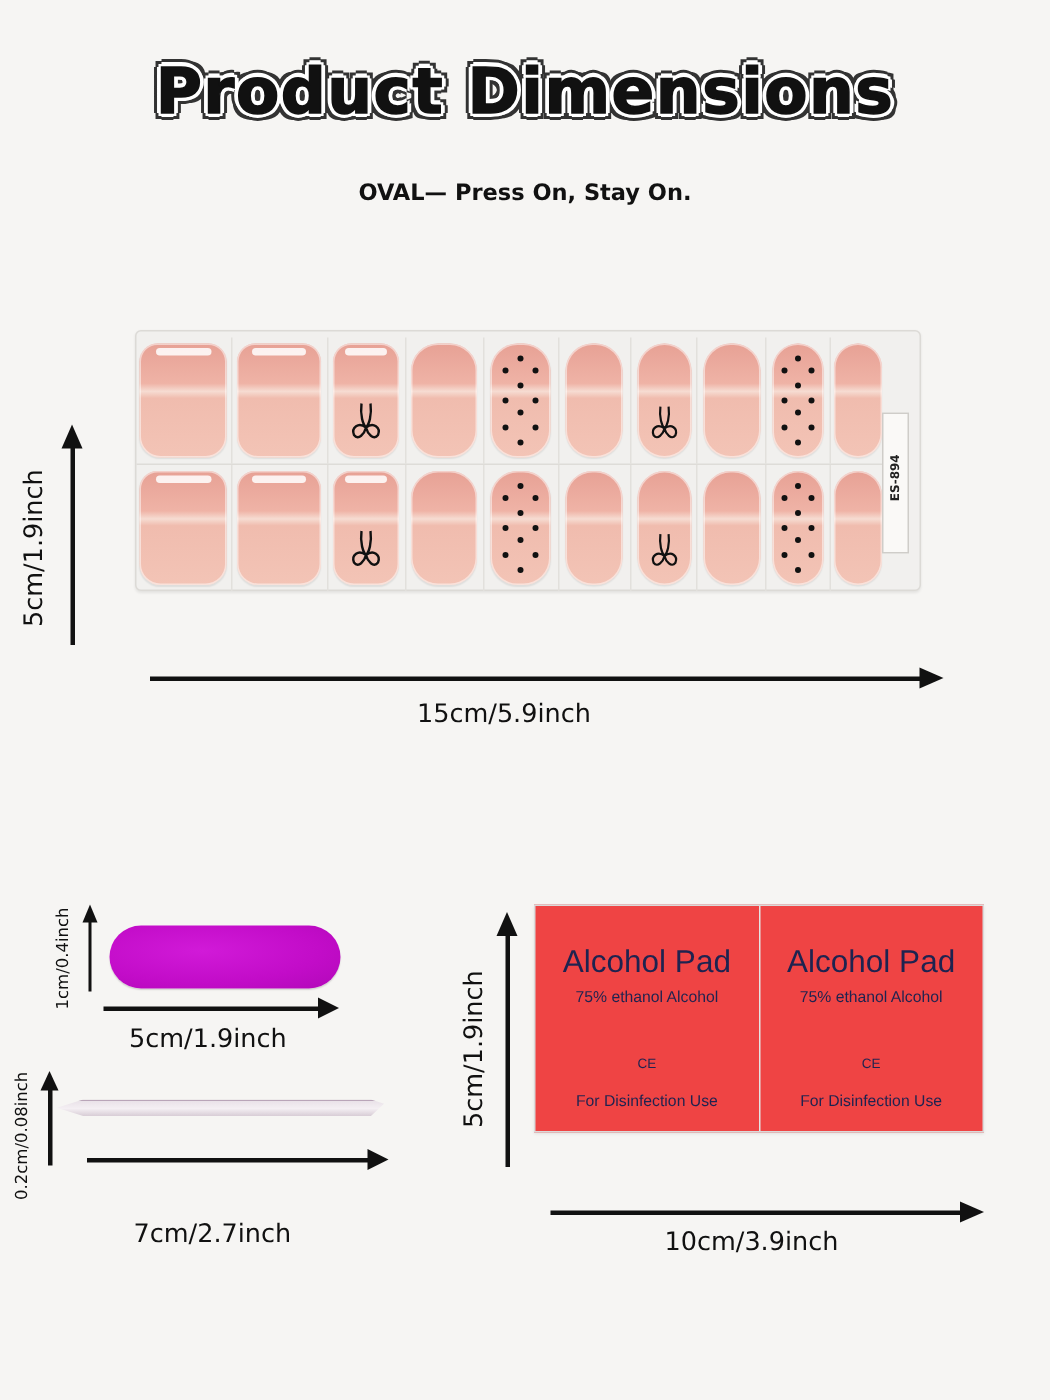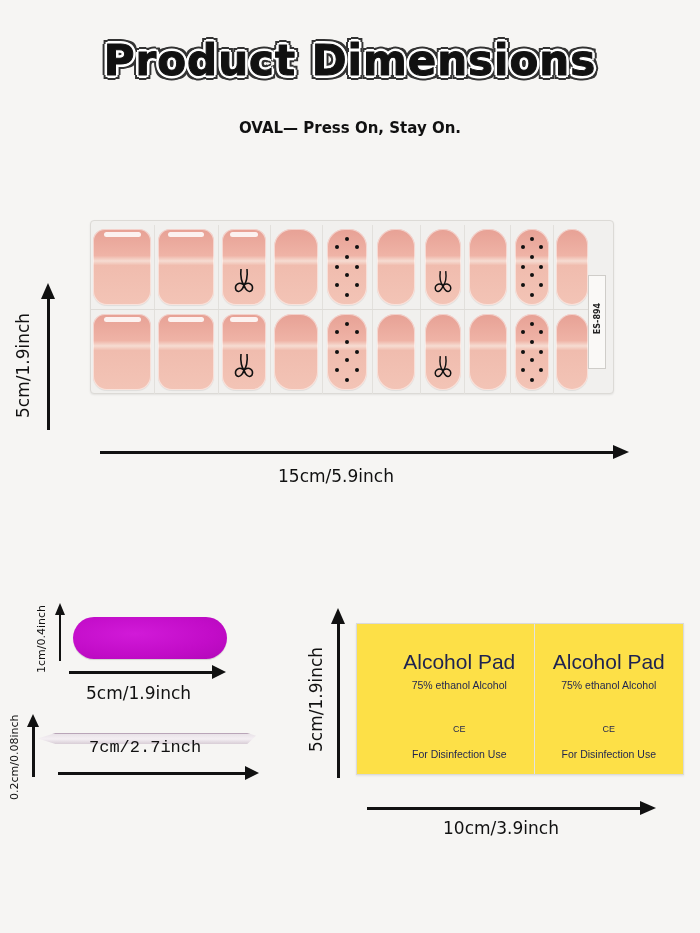--- a/index.html
+++ b/index.html
@@ -93,25 +93,24 @@
     
     .stick {
       left: 38px; top: 733px; width: 218px; height: 10px;
       background: linear-gradient(180deg, #e9e2e8 0%, #f4eff3 50%, #d8cdd6 100%);
       clip-path: polygon(0 50%, 8% 0, 96% 0, 100% 25%, 96% 100%, 8% 100%);
       border-top: 1px solid #b9a5b8;
     }
 
     
     .pad-pack {
-      left: 356px; top: 623px; width: 298px; height: 150px;
-      background: #fde047; border: 1px solid #dadada;
+      left: 356px; top: 603px; width: 298px; height: 150px;
+      background: #ef4444; border: 1px solid #dadada;
       box-shadow: 0 1px 2px rgba(0,0,0,0.08);
       display: flex;
-      padding-left: 28px;
     }
     .pad {
       position: relative; flex: 1; height: 100%;
       border-right: 1px solid #e3e3e3;
     }
     .pad:last-child { border-right: none; }
     .pad-title {
       position: absolute; left: 0; right: 0; top: 26px; text-align: center;
       font-family: "Liberation Sans", sans-serif; font-size: 21px; color: #1e2350;
     }
@@ -298,21 +297,21 @@
 <div class="abs hline" style="left:69px; top:671px; width:145px;"></div>
 <div class="abs ahead-right" style="left:212px; top:665px; border-left-width:14px;"></div>
 <div class="abs dim-label" style="left:86px; top:683px;">5cm/1.9inch</div>
 
 <div class="abs ahead-up" style="left:27px; top:714px; border-left-width:6px; border-right-width:6px; border-bottom-width:13px;"></div>
 <div class="abs vline" style="left:32px; top:725px; height:52px;"></div>
 <div class="abs dim-label vlabel small-label" style="left:8px; top:800px;">0.2cm/0.08inch</div>
 <div class="abs stick"></div>
 <div class="abs hline" style="left:58px; top:772px; width:190px;"></div>
 <div class="abs ahead-right" style="left:245px; top:766px; border-left-width:14px;"></div>
-<div class="abs dim-label" style="left:89px; top:738px;font-family:Liberation Mono, monospace;">7cm/2.7inch</div>
+<div class="abs dim-label" style="left:89px; top:813px;">7cm/2.7inch</div>
 
 <div class="abs ahead-up" style="left:331px; top:608px;"></div>
 <div class="abs vline" style="left:337px; top:622px; height:156px;"></div>
 <div class="abs dim-label vlabel" style="left:306px; top:752px;">5cm/1.9inch</div>
 
 <div class="abs pad-pack">
   <div class="pad">
     <div class="pad-title">Alcohol Pad</div>
     <div class="pad-sub">75% ethanol Alcohol</div>
     <div class="pad-ce">CE</div>

